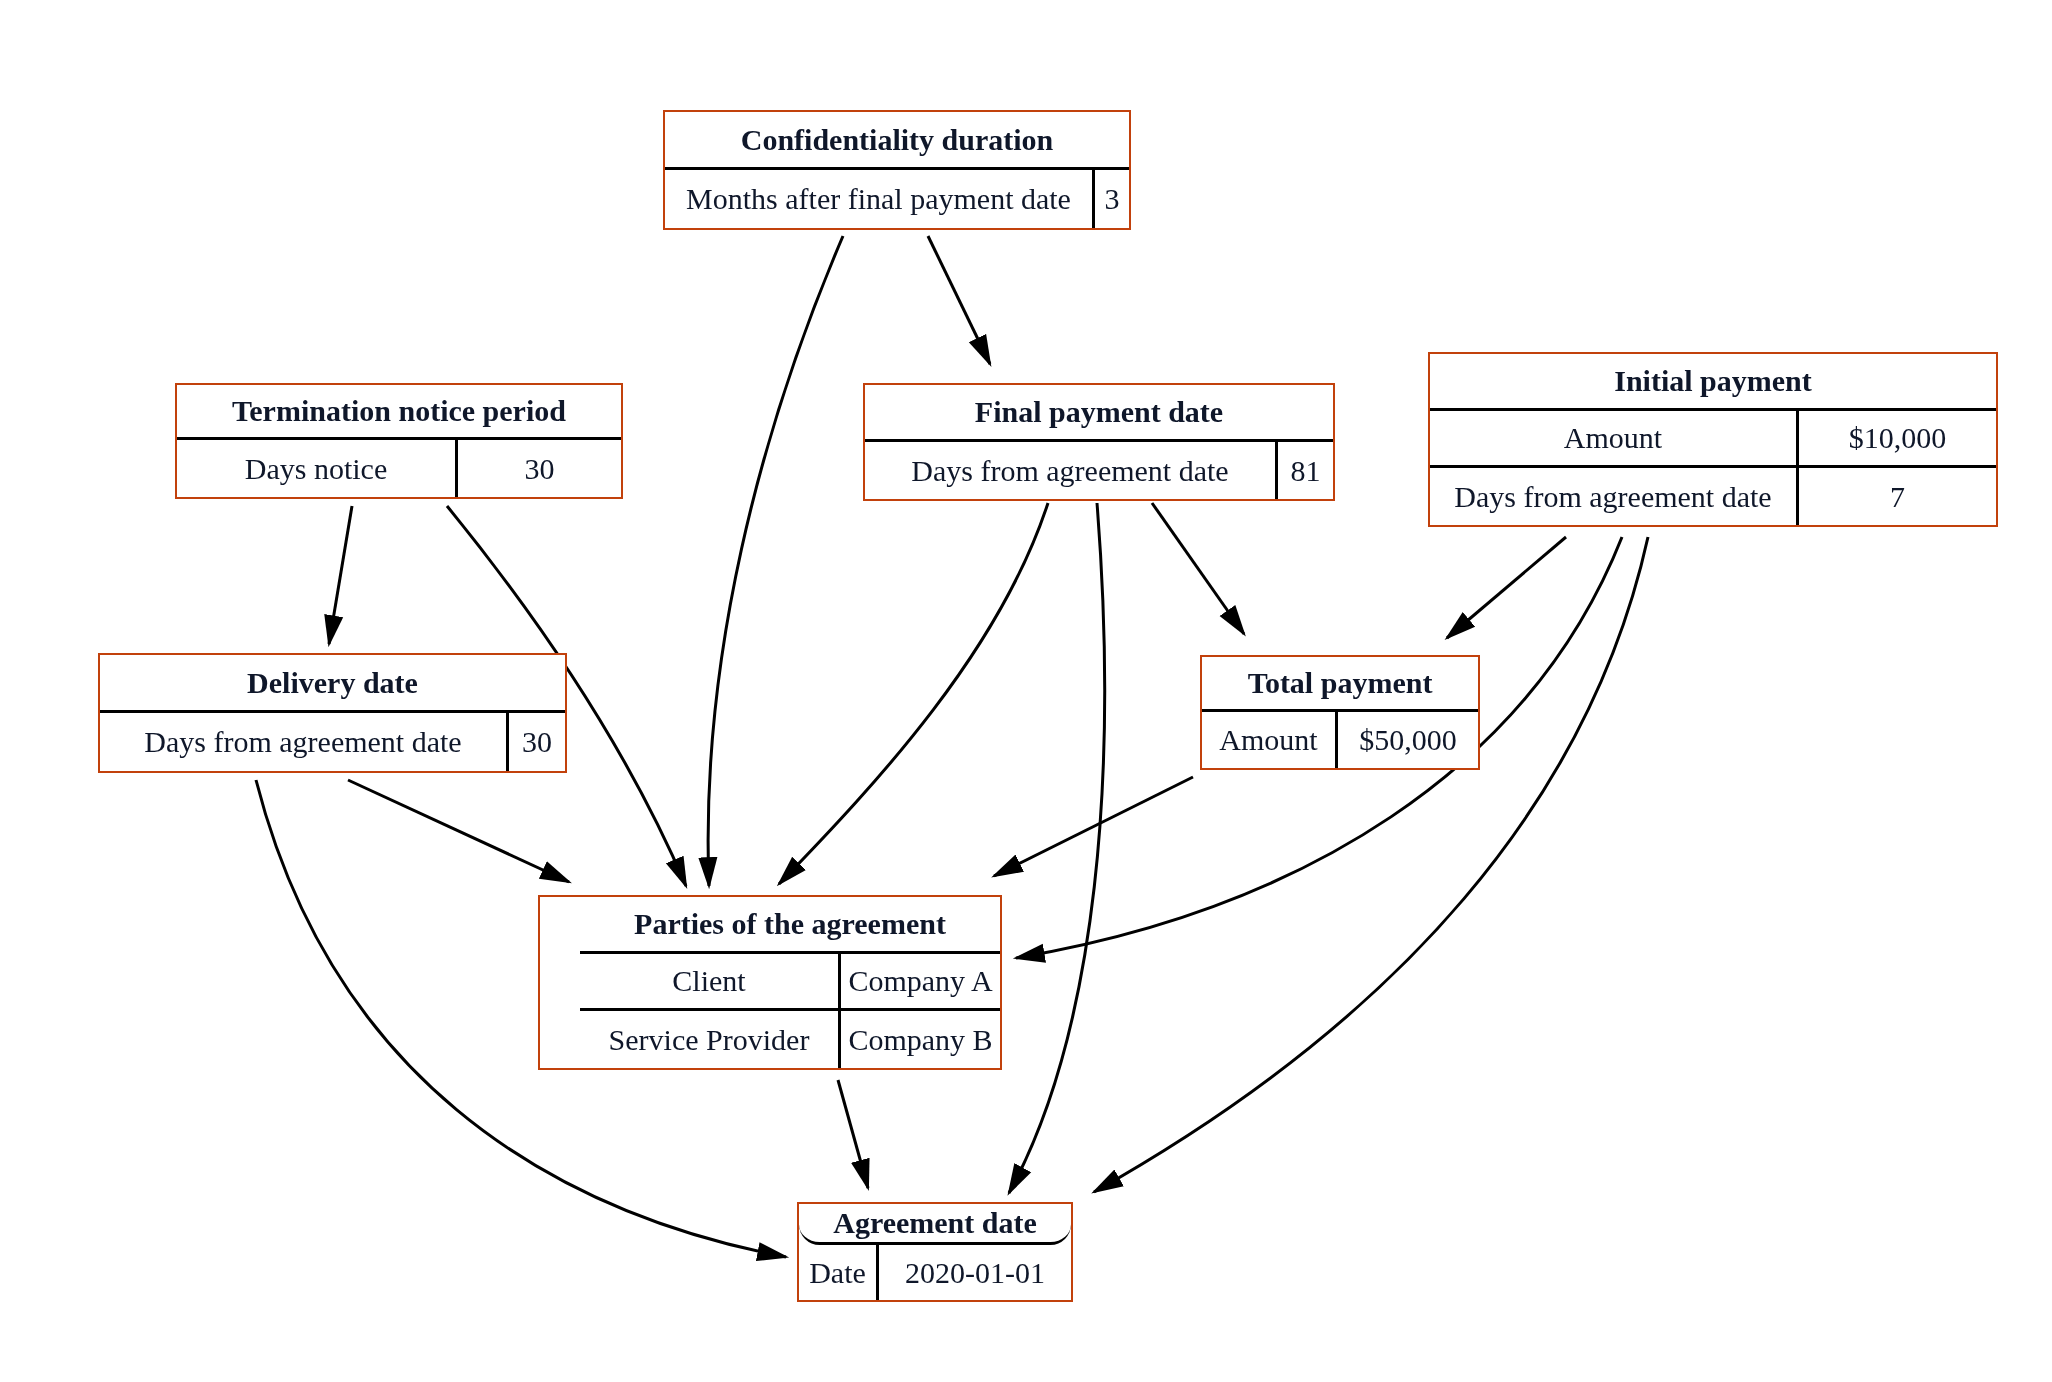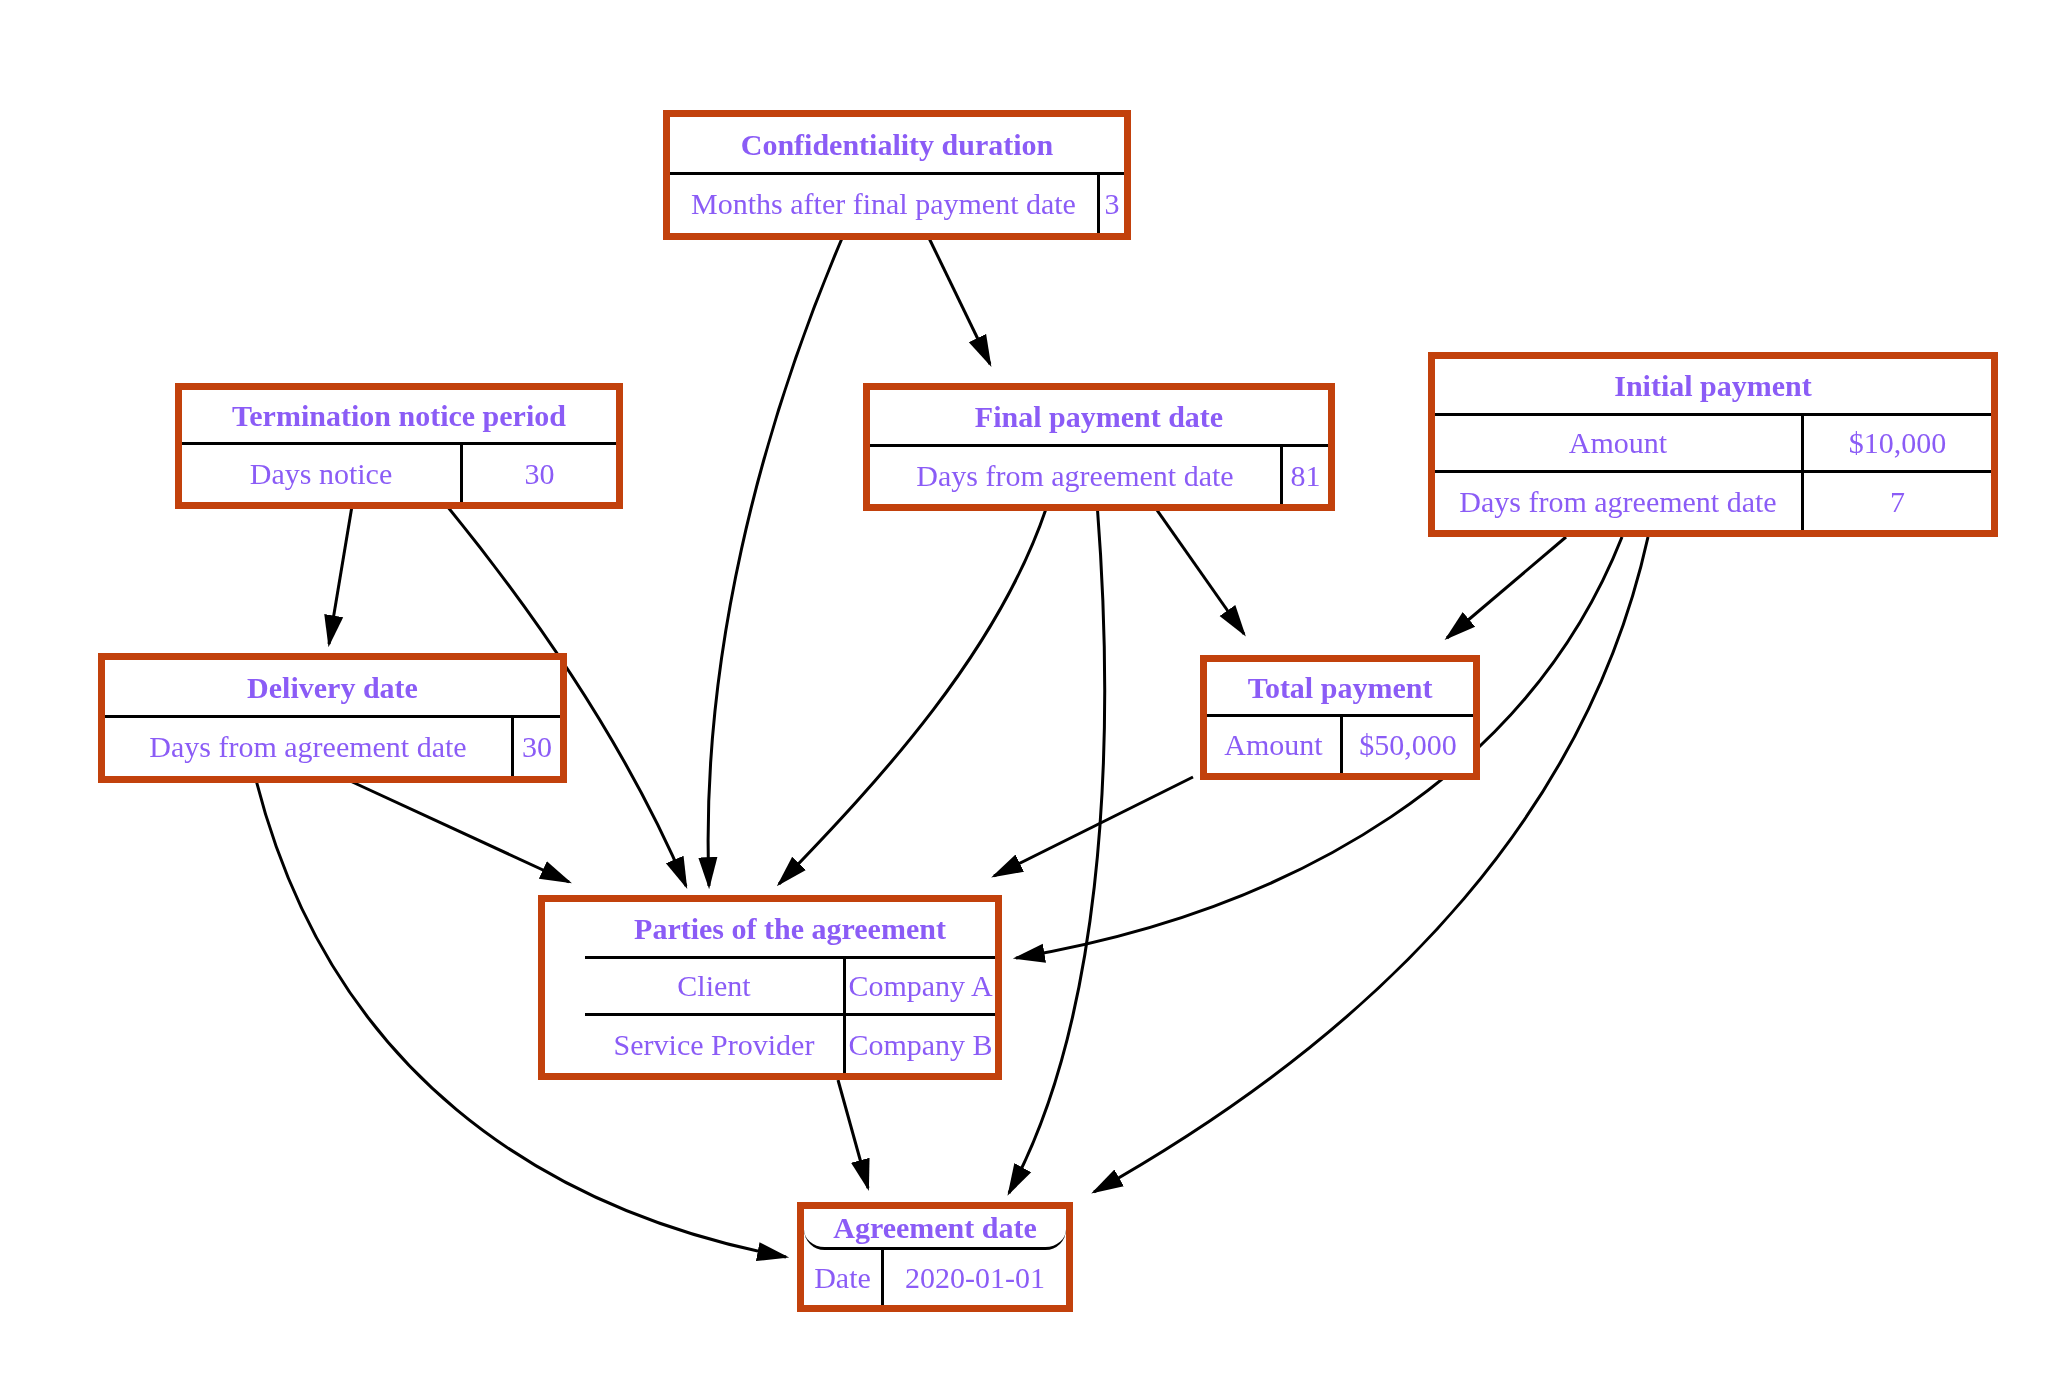--- a/index.html
+++ b/index.html
@@ -7,23 +7,23 @@
     position:relative;
     width:2052px;height:1382px;
     background:#ffffff;
     font-family:"Liberation Serif","DejaVu Serif",serif;
     overflow:hidden;
   }
   #edges{position:absolute;left:0;top:0;width:2052px;height:1382px;pointer-events:none;}
   .node{
     position:absolute;
     background:#ffffff;
-    border:7px solid #c2410c;
+    border:2px solid #c2410c;
     box-sizing:border-box;
-    color:#8b5cf6;
+    color:#0f172a;
   }
   .node-title{
     display:flex;align-items:center;justify-content:center;
     font-weight:bold;font-size:30px;
     border-bottom:3px solid #000;
     box-sizing:border-box;
     white-space:nowrap;
   }
   .node-row{
     display:flex;

